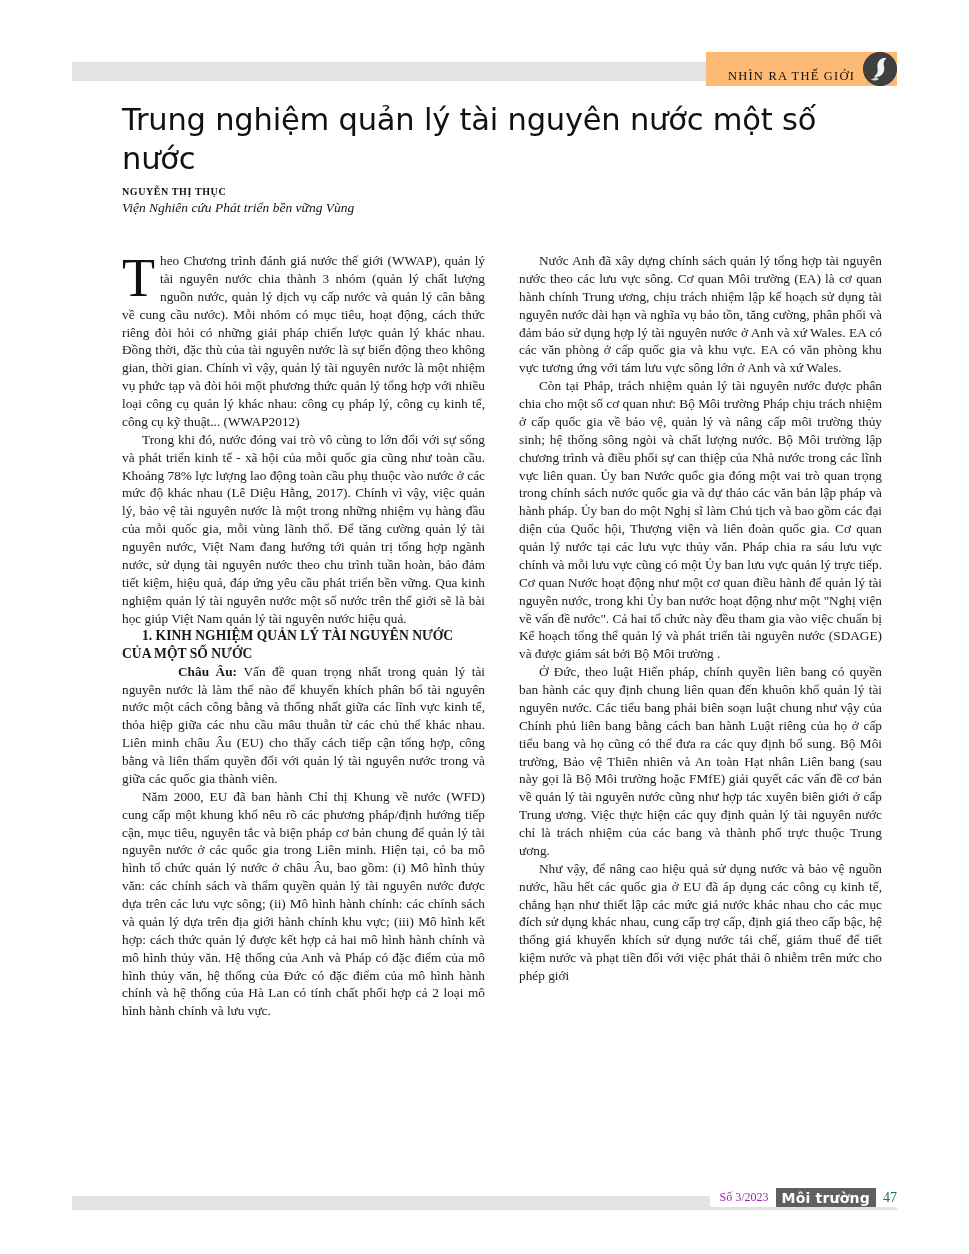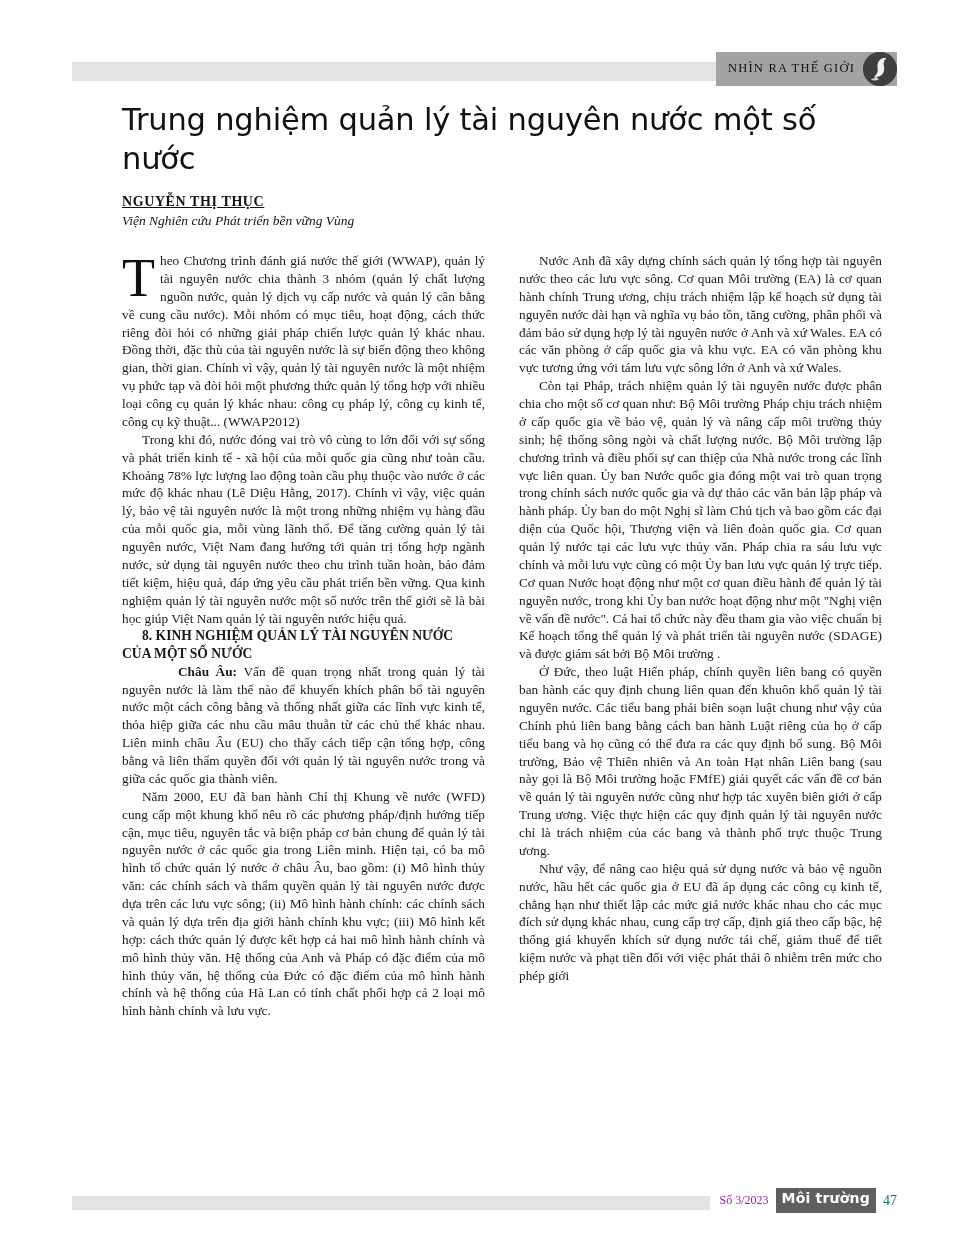--- a/index.html
+++ b/index.html
@@ -37,24 +37,24 @@
     top: 10px;
     right: 0;
     height: 19px;
     background: #e3e3e3;
   }
   .header-right {
     position: absolute;
     right: 0;
     top: 0;
     display: flex;
-    align-items: center;
+    align-items: flex-end;
     gap: 8px;
-    background: #a3a3a3;
-    padding-left: 12px;
+    background: #fdba74;
+    padding-left: 22px;
   }
   .header-title {
     font-family: "Liberation Serif", serif;
     font-size: 12.5px;
     letter-spacing: 1.2px;
     color: #111;
     text-transform: uppercase;
     white-space: nowrap;
     padding-bottom: 2px;
   }
@@ -80,27 +80,26 @@
     font-family: "DejaVu Sans", sans-serif;
     font-weight: 400;
     font-size: 30.5px;
     line-height: 1.28;
     color: #111;
     margin: 0;
     letter-spacing: -0.2px;
   }
   .author {
     font-family: "Liberation Serif", serif;
-    font-size: 14px;
+    font-size: 10px;
     letter-spacing: 0.6px;
-    margin-top: 16px;
+    margin-top: 8px;
     color: #111;
     text-transform: uppercase;
     font-weight: 600;
-    text-decoration: underline;
   }
   .affiliation {
     font-family: "Liberation Serif", serif;
     font-style: italic;
     font-size: 13.5px;
     margin-top: 3px;
     color: #111;
   }
 
   
@@ -177,21 +176,21 @@
     font-family: "Liberation Serif", serif;
     font-size: 12px;
     color: #a21caf;
   }
   .magazine-name {
     font-family: "DejaVu Sans", sans-serif;
     font-size: 14px;
     font-weight: 700;
     color: #ffffff;
     background: #5f5f5f;
-    padding: 2px 6px 7px 6px;
+    padding: 2px 6px 1px 6px;
     letter-spacing: 0.2px;
     text-align: right;
   }
   .page-number {
     font-family: "Liberation Serif", serif;
     font-size: 14px;
     color: #0f766e;
     font-weight: 400;
   }
 </style>
@@ -219,21 +218,21 @@
       <span>Trung nghiệm quản lý tài nguyên nước một số nước</span><br>
     </h1>
     <div class="author">NGUYỄN THỊ THỤC</div>
     <div class="affiliation">Viện Nghiên cứu Phát triển bền vững Vùng</div>
   </div>
 
   <div class="columns">
     <p class="first"><span class="dropcap">T</span><span>heo Chương trình đánh giá nước thế giới (WWAP), quản lý tài nguyên nước chia thành 3 nhóm (quản lý chất lượng nguồn nước, quản lý dịch vụ cấp nước và quản lý cân bằng về cung cầu nước). Mỗi nhóm có mục tiêu, hoạt động, cách thức riêng đòi hỏi có những giải pháp chiến lược quản lý khác nhau. Đồng thời, đặc thù của tài nguyên nước là sự biến động theo không gian, thời gian. Chính vì vậy, quản lý tài nguyên nước là một nhiệm vụ phức tạp và đòi hỏi một phương thức quản lý tổng hợp với nhiều loại công cụ quản lý khác nhau: công cụ pháp lý, công cụ kinh tế, công cụ kỹ thuật... (WWAP2012)</span></p>
     <p>Trong khi đó, nước đóng vai trò vô cùng to lớn đối với sự sống và phát triển kinh tế - xã hội của mỗi quốc gia cũng như toàn cầu. Khoảng 78% lực lượng lao động toàn cầu phụ thuộc vào nước ở các mức độ khác nhau (Lê Diệu Hằng, 2017). Chính vì vậy, việc quản lý, bảo vệ tài nguyên nước là một trong những nhiệm vụ hàng đầu của mỗi quốc gia, mỗi vùng lãnh thổ. Để tăng cường quản lý tài nguyên nước, Việt Nam đang hướng tới quản trị tổng hợp ngành nước, sử dụng tài nguyên nước theo chu trình tuần hoàn, bảo đảm tiết kiệm, hiệu quả, đáp ứng yêu cầu phát triển bền vững. Qua kinh nghiệm quản lý tài nguyên nước một số nước trên thế giới sẽ là bài học giúp Việt Nam quản lý tài nguyên nước hiệu quả.</p>
     <p class="section-head">
-      <span>8. KINH NGHIỆM QUẢN LÝ TÀI NGUYÊN NƯỚC</span><br>
+      <span>1. KINH NGHIỆM QUẢN LÝ TÀI NGUYÊN NƯỚC</span><br>
       <span>CỦA MỘT SỐ NƯỚC</span>
     </p>
     <p><span class="run-in">Châu Âu:</span><span> Vấn đề quan trọng nhất trong quản lý tài nguyên nước là làm thế nào để khuyến khích phân bổ tài nguyên nước một cách công bằng và thống nhất giữa các lĩnh vực kinh tế, thỏa hiệp giữa các nhu cầu mâu thuẫn từ các chủ thể khác nhau. Liên minh châu Âu (EU) cho thấy cách tiếp cận tổng hợp, công bằng và liên thẩm quyền đối với quản lý tài nguyên nước trong và giữa các quốc gia thành viên.</span></p>
     <p>Năm 2000, EU đã ban hành Chỉ thị Khung về nước (WFD) cung cấp một khung khổ nêu rõ các phương pháp/định hướng tiếp cận, mục tiêu, nguyên tắc và biện pháp cơ bản chung để quản lý tài nguyên nước ở các quốc gia trong Liên minh. Hiện tại, có ba mô hình tổ chức quản lý nước ở châu Âu, bao gồm: (i) Mô hình thủy văn: các chính sách và thẩm quyền quản lý tài nguyên nước được dựa trên các lưu vực sông; (ii) Mô hình hành chính: các chính sách và quản lý dựa trên địa giới hành chính khu vực; (iii) Mô hình kết hợp: cách thức quản lý được kết hợp cả hai mô hình hành chính và mô hình thủy văn. Hệ thống của Anh và Pháp có đặc điểm của mô hình thủy văn, hệ thống của Đức có đặc điểm của mô hình hành chính và hệ thống của Hà Lan có tính chất phối hợp cả 2 loại mô hình hành chính và lưu vực.</p>
     <p>Nước Anh đã xây dựng chính sách quản lý tổng hợp tài nguyên nước theo các lưu vực sông. Cơ quan Môi trường (EA) là cơ quan hành chính Trung ương, chịu trách nhiệm lập kế hoạch sử dụng tài nguyên nước dài hạn và nghĩa vụ bảo tồn, tăng cường, phân phối và đảm bảo sử dụng hợp lý tài nguyên nước ở Anh và xứ Wales. EA có các văn phòng ở cấp quốc gia và khu vực. EA có văn phòng khu vực tương ứng với tám lưu vực sông lớn ở Anh và xứ Wales.</p>
     <p>Còn tại Pháp, trách nhiệm quản lý tài nguyên nước được phân chia cho một số cơ quan như: Bộ Môi trường Pháp chịu trách nhiệm ở cấp quốc gia về bảo vệ, quản lý và nâng cấp môi trường thủy sinh; hệ thống sông ngòi và chất lượng nước. Bộ Môi trường lập chương trình và điều phối sự can thiệp của Nhà nước trong các lĩnh vực liên quan. Ủy ban Nước quốc gia đóng một vai trò quan trọng trong chính sách nước quốc gia và dự thảo các văn bản lập pháp và hành pháp. Ủy ban do một Nghị sĩ làm Chủ tịch và bao gồm các đại diện của Quốc hội, Thượng viện và liên đoàn quốc gia. Cơ quan quản lý nước tại các lưu vực thủy văn. Pháp chia ra sáu lưu vực chính và mỗi lưu vực cũng có một Ủy ban lưu vực quản lý trực tiếp. Cơ quan Nước hoạt động như một cơ quan điều hành để quản lý tài nguyên nước, trong khi Ủy ban nước hoạt động như một "Nghị viện về vấn đề nước". Cả hai tổ chức này đều tham gia vào việc chuẩn bị Kế hoạch tổng thể quản lý và phát triển tài nguyên nước (SDAGE) và được giám sát bởi Bộ Môi trường .</p>
     <p>Ở Đức, theo luật Hiến pháp, chính quyền liên bang có quyền ban hành các quy định chung liên quan đến khuôn khổ quản lý tài nguyên nước. Các tiểu bang phải biên soạn luật chung như vậy của Chính phủ liên bang bằng cách ban hành Luật riêng của họ ở cấp tiểu bang và họ cũng có thể đưa ra các quy định bổ sung. Bộ Môi trường, Bảo vệ Thiên nhiên và An toàn Hạt nhân Liên bang (sau này gọi là Bộ Môi trường hoặc FMfE) giải quyết các vấn đề cơ bản về quản lý tài nguyên nước cũng như hợp tác xuyên biên giới ở cấp Trung ương. Việc thực hiện các quy định quản lý tài nguyên nước chỉ là trách nhiệm của các bang và thành phố trực thuộc Trung ương.</p>
     <p>Như vậy, để nâng cao hiệu quả sử dụng nước và bảo vệ nguồn nước, hầu hết các quốc gia ở EU đã áp dụng các công cụ kinh tế, chẳng hạn như thiết lập các mức giá nước khác nhau cho các mục đích sử dụng khác nhau, cung cấp trợ cấp, định giá theo cấp bậc, hệ thống giá khuyến khích sử dụng nước tái chế, giảm thuế để tiết kiệm nước và phạt tiền đối với việc phát thải ô nhiễm trên mức cho phép giới</p>
   </div>
 

